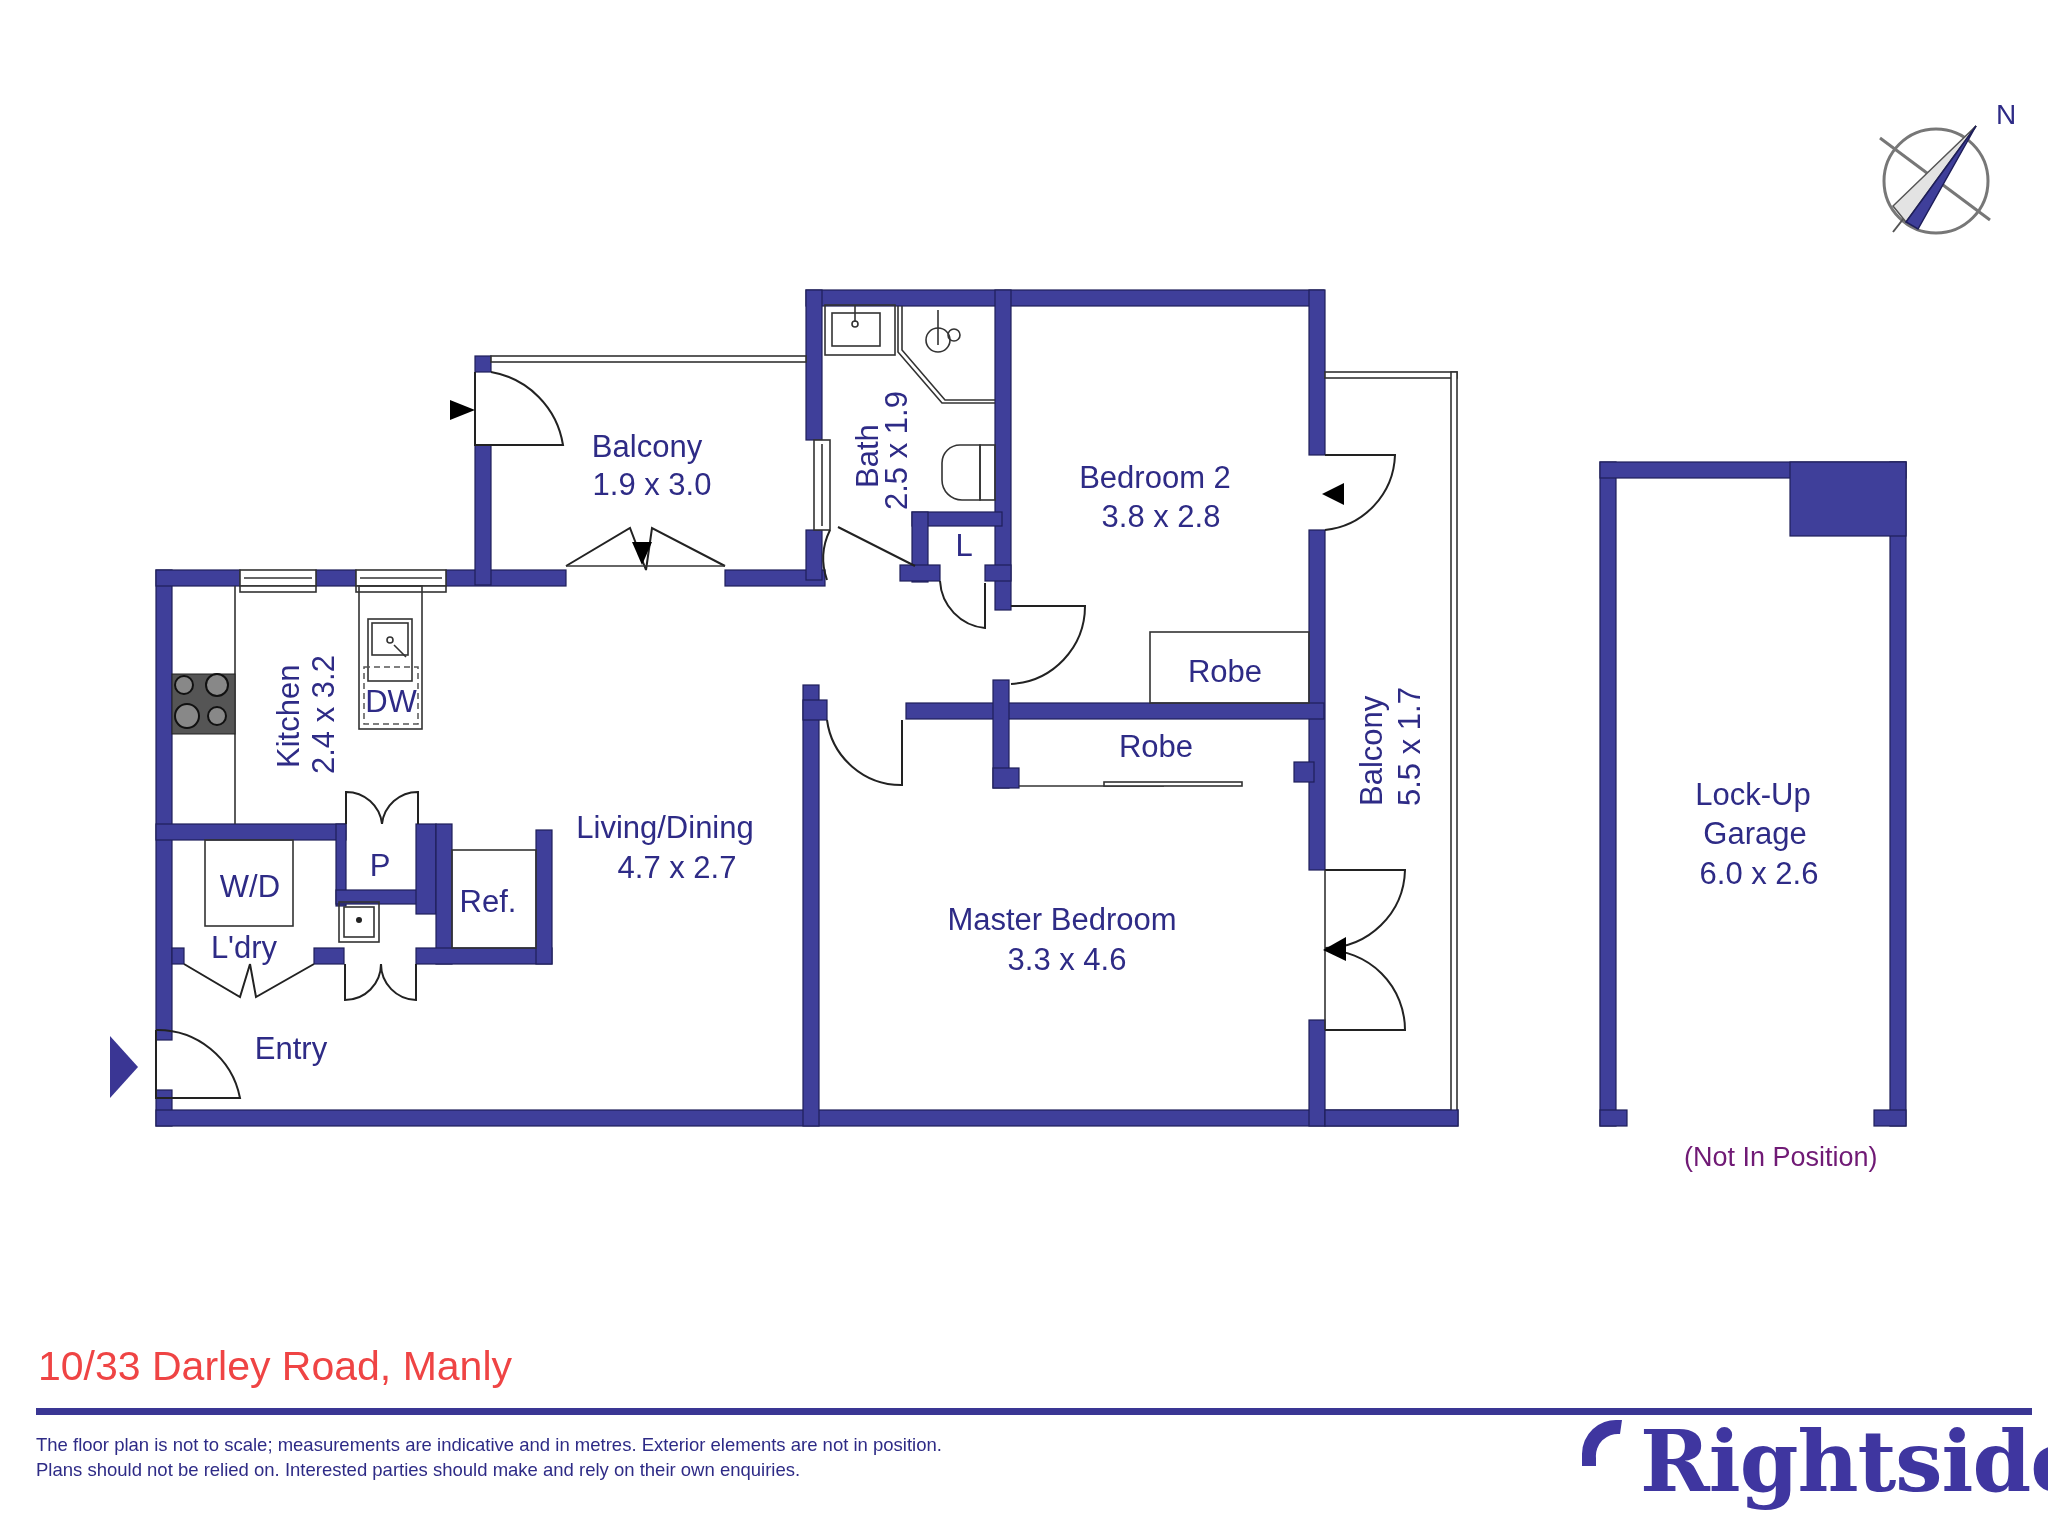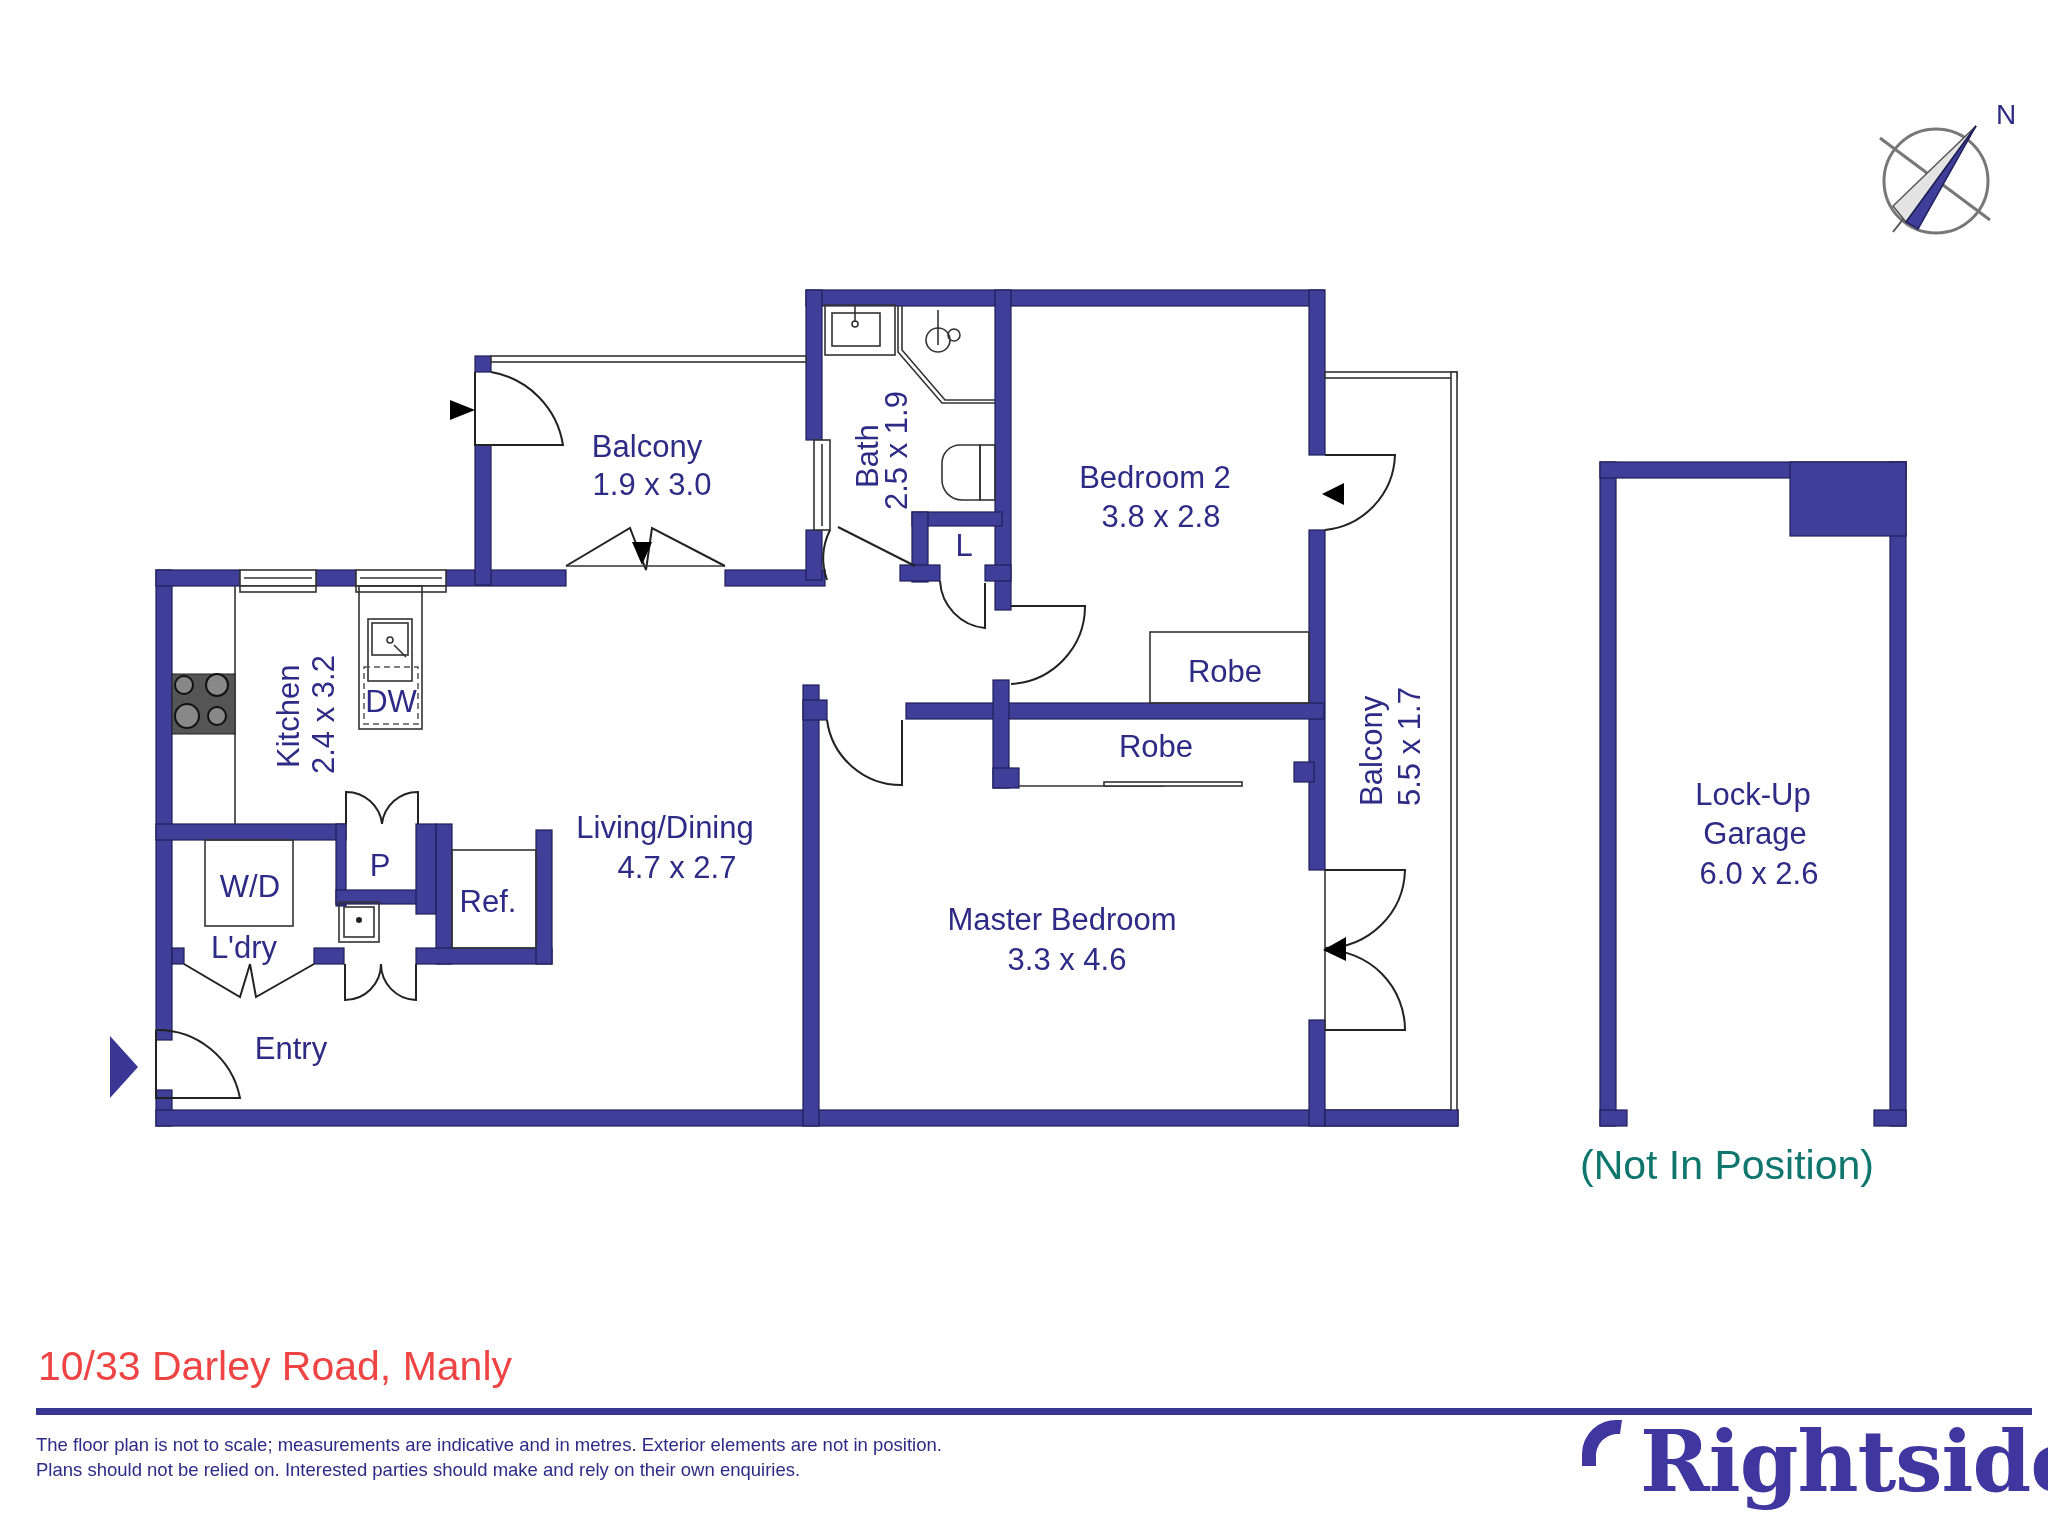--- a/index.html
+++ b/index.html
@@ -9,21 +9,21 @@
   .line { fill: none; stroke: #222; stroke-width: 2; }
   .thin { fill: none; stroke: #333; stroke-width: 1.6; }
   .win { fill: #fff; stroke: #333; stroke-width: 1.6; }
   .lbl { fill: #2e2b86; font-family: "Liberation Sans", sans-serif; font-size: 31px; }
   .arrow { fill: #000; }
   .title { position: absolute; left: 38px; top: 1343px; font-size: 41px; color: #ef4444; font-family: "Liberation Sans", sans-serif; }
   .rule { position: absolute; left: 36px; top: 1408px; width: 1996px; height: 7px; background: #3a3694; }
   .disc { position: absolute; left: 36px; font-size: 18.5px; color: #2e2b86; font-family: "Liberation Sans", sans-serif; }
   .brand { position: absolute; left: 1640px; top: 1412px; font-family: "DejaVu Serif", serif; font-weight: bold; font-size: 84px; color: #3f36a0; letter-spacing: -1px; }
   .brand-mark { position: absolute; left: 1578px; top: 1418px; width: 46px; height: 50px; }
-  .notpos { position: absolute; left: 1580px; top: 1142px; font-size: 41px; color: #0f766e; font-family: "Liberation Sans", sans-serif; }
+  .notpos { position: absolute; left: 1684px; top: 1142px; font-size: 27px; color: #701a75; font-family: "Liberation Sans", sans-serif; }
 </style>
 </head>
 <body>
 
 <svg id="plan" viewBox="0 0 2048 1535" xmlns="http://www.w3.org/2000/svg">
 
   <g>
     <circle cx="1936" cy="181" r="52" fill="none" stroke="#777" stroke-width="3"></circle>
     <line x1="1880" y1="138" x2="1990" y2="220" stroke="#777" stroke-width="3"></line>
     <line x1="1893" y1="232" x2="1976" y2="126" stroke="#555" stroke-width="2"></line>

